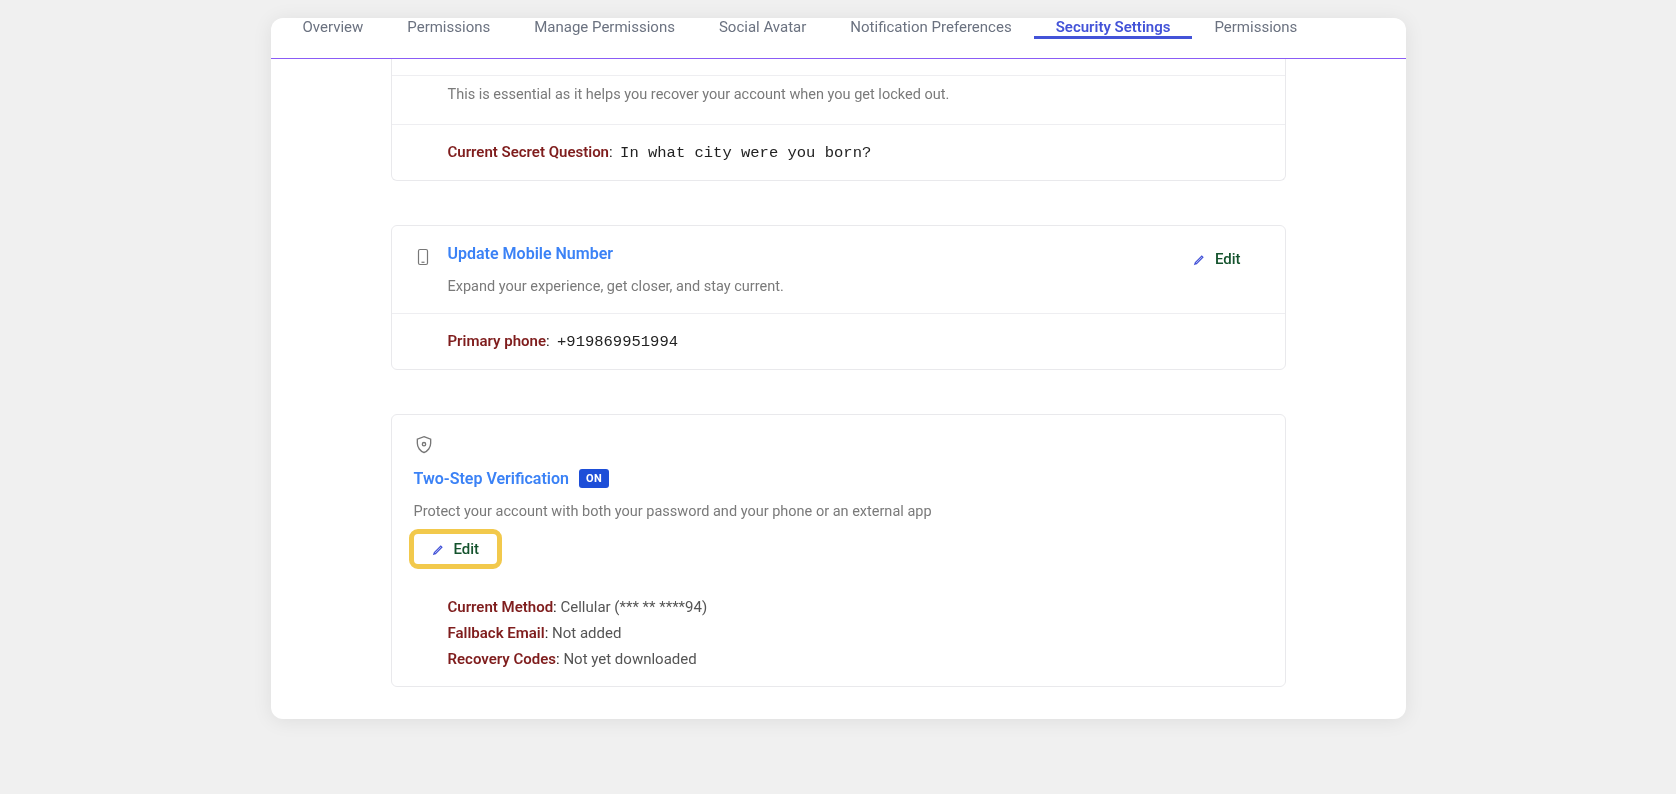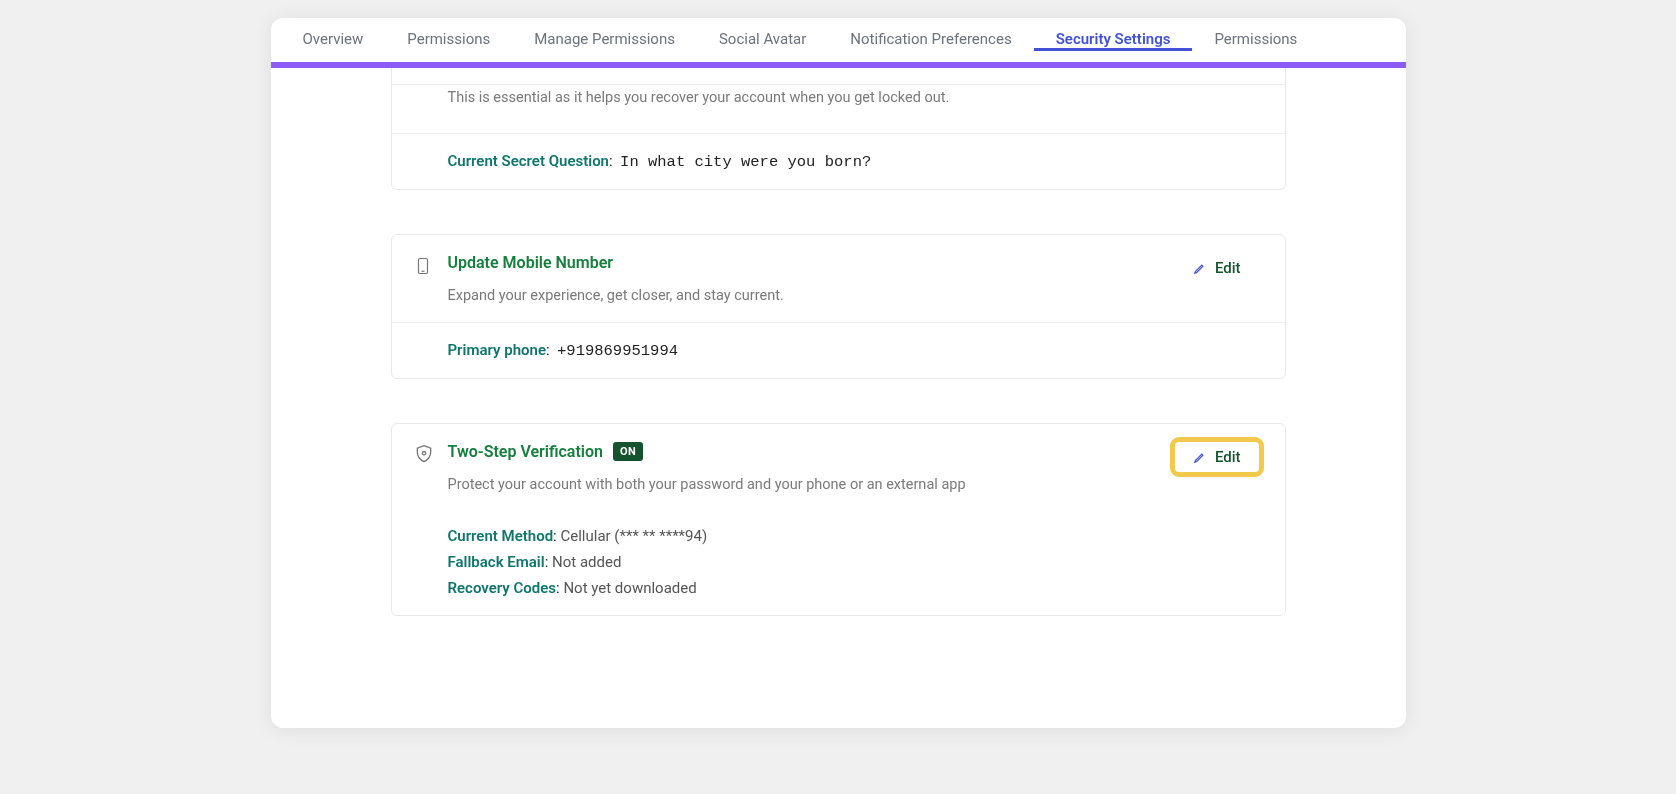--- a/index.html
+++ b/index.html
@@ -13,24 +13,24 @@
     .window {
       width: 1135px;
       background: #fff;
       border-radius: 12px;
       box-shadow: 0 2px 20px rgba(0,0,0,0.08);
       overflow: hidden;
       position: relative;
     }
     .tabs {
       display: flex;
-      border-bottom: 6px solid #8b5cf6;
+      border-bottom: 1px solid #8b5cf6;
       padding: 0 10px;
-      height: 50px;
-      align-items: center;
+      height: 41px;
+      align-items: flex-start;
     }
     .tab {
       padding: 0 22px;
       display: flex;
       align-items: center;
       color: #6b7280;
       font-size: 15px;
       cursor: pointer;
       border-bottom: 3px solid transparent;
     }
@@ -73,21 +73,21 @@
     }
     .card-head-main { flex: 1; }
     .card-title-row {
       display: flex;
       align-items: center;
       gap: 10px;
     }
     .card-title {
       font-weight: 600;
       font-size: 16px;
-      color: #15803d;
+      color: #3b82f6;
     }
     .card-desc {
       margin-top: 15px;
       color: #7a7a7a;
       font-size: 14.5px;
     }
     .edit-btn {
       display: inline-flex;
       align-items: center;
       gap: 8px;
@@ -101,26 +101,26 @@
     .edit-btn.highlight {
       outline: 5px solid #f2c94c;
     }
     .card-body {
       padding: 18px 22px 18px 56px;
       font-size: 15px;
       color: #333;
     }
     .kv { margin-bottom: 8px; }
     .kv:last-child { margin-bottom: 0; }
-    .kv-label { font-weight: 600; color: #0f766e; margin-top: 48px; }
+    .kv-label { font-weight: 600; color: #7f1d1d; margin-top: 48px; }
     .kv-sep { color: #222; }
     .kv-value { color: #555; }
     .kv-big { color: #222; font-size: 15.5px; font-family: Liberation Mono, monospace; }
     .badge {
-      background: #14532d;
+      background: #1d4ed8;
       color: #fff;
       font-size: 11px;
       font-weight: 700;
       letter-spacing: 0.5px;
       padding: 3px 7px;
       border-radius: 3px;
     }
     .top-clip {
       padding: 8px 26px 14px 56px;
       display:flex;
@@ -147,21 +147,21 @@
 
   <div class="content">
 
     <div class="card first">
       <div class="top-clip">
         <div class="top-clip-left"></div>
       </div>
       <div class="card-header" style="border-top:none; padding-top:0;">
         <span class="card-icon"></span>
         <div class="card-head-main">
-          <div class="card-desc" style="margin-top:4px;">This is essential as it helps you recover your account when you get locked out.</div>
+          <div class="card-desc" style="margin-top:10px;">This is essential as it helps you recover your account when you get locked out.</div>
         </div>
         <span class="edit-btn" style="visibility:hidden;">Edit</span>
       </div>
       <div class="card-body">
         <div class="kv">
           <span class="kv-label">Current Secret Question</span><span class="kv-sep">:</span>&nbsp;&nbsp;<span class="kv-value kv-big">In what city were you born?</span>
         </div>
       </div>
     </div>
 
@@ -188,21 +188,21 @@
         </span>
       </div>
       <div class="card-body">
         <div class="kv">
           <span class="kv-label">Primary phone</span><span class="kv-sep">:</span>&nbsp;&nbsp;<span class="kv-value kv-big">+919869951994</span>
         </div>
       </div>
     </div>
 
     <div class="card">
-      <div class="card-header" style="border-bottom:none; padding-bottom:10px;">
+      <div class="card-header" style="border-bottom:none; padding-bottom:10px;flex-direction:column;">
         <span class="card-icon">
           <svg viewBox="0 0 24 24" width="20" height="20" fill="none" stroke="currentColor" stroke-width="1.6">
               <path d="M12 2l8 3v5c0 5-3.5 9.5-8 11-4.5-1.5-8-6-8-11V5l8-3z"></path>
               <circle cx="12" cy="11" r="2"></circle>
             </svg>
         </span>
         <div class="card-head-main">
           <div class="card-title-row">
             <span class="card-title">Two-Step Verification</span>
             <span class="badge">ON</span>

